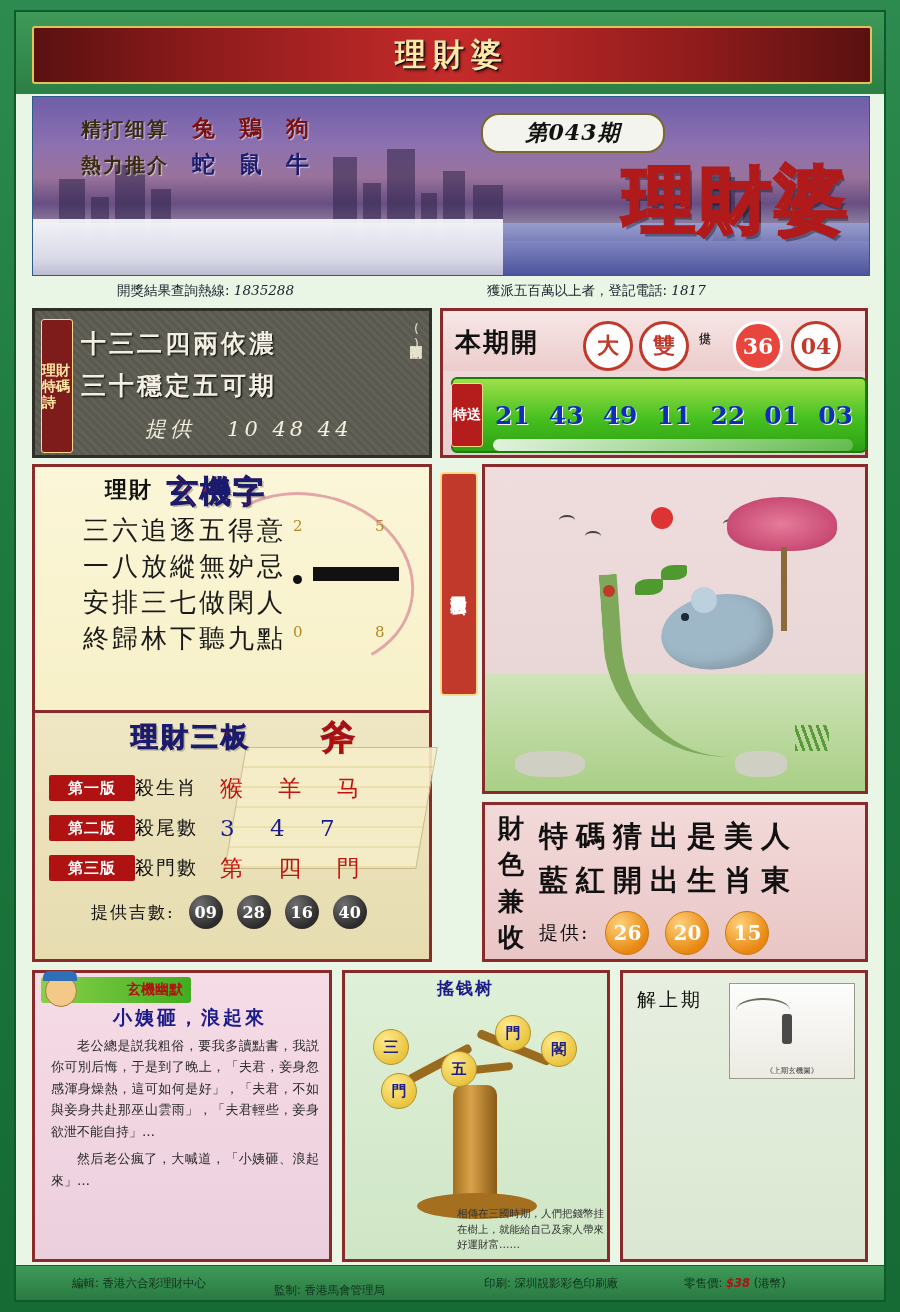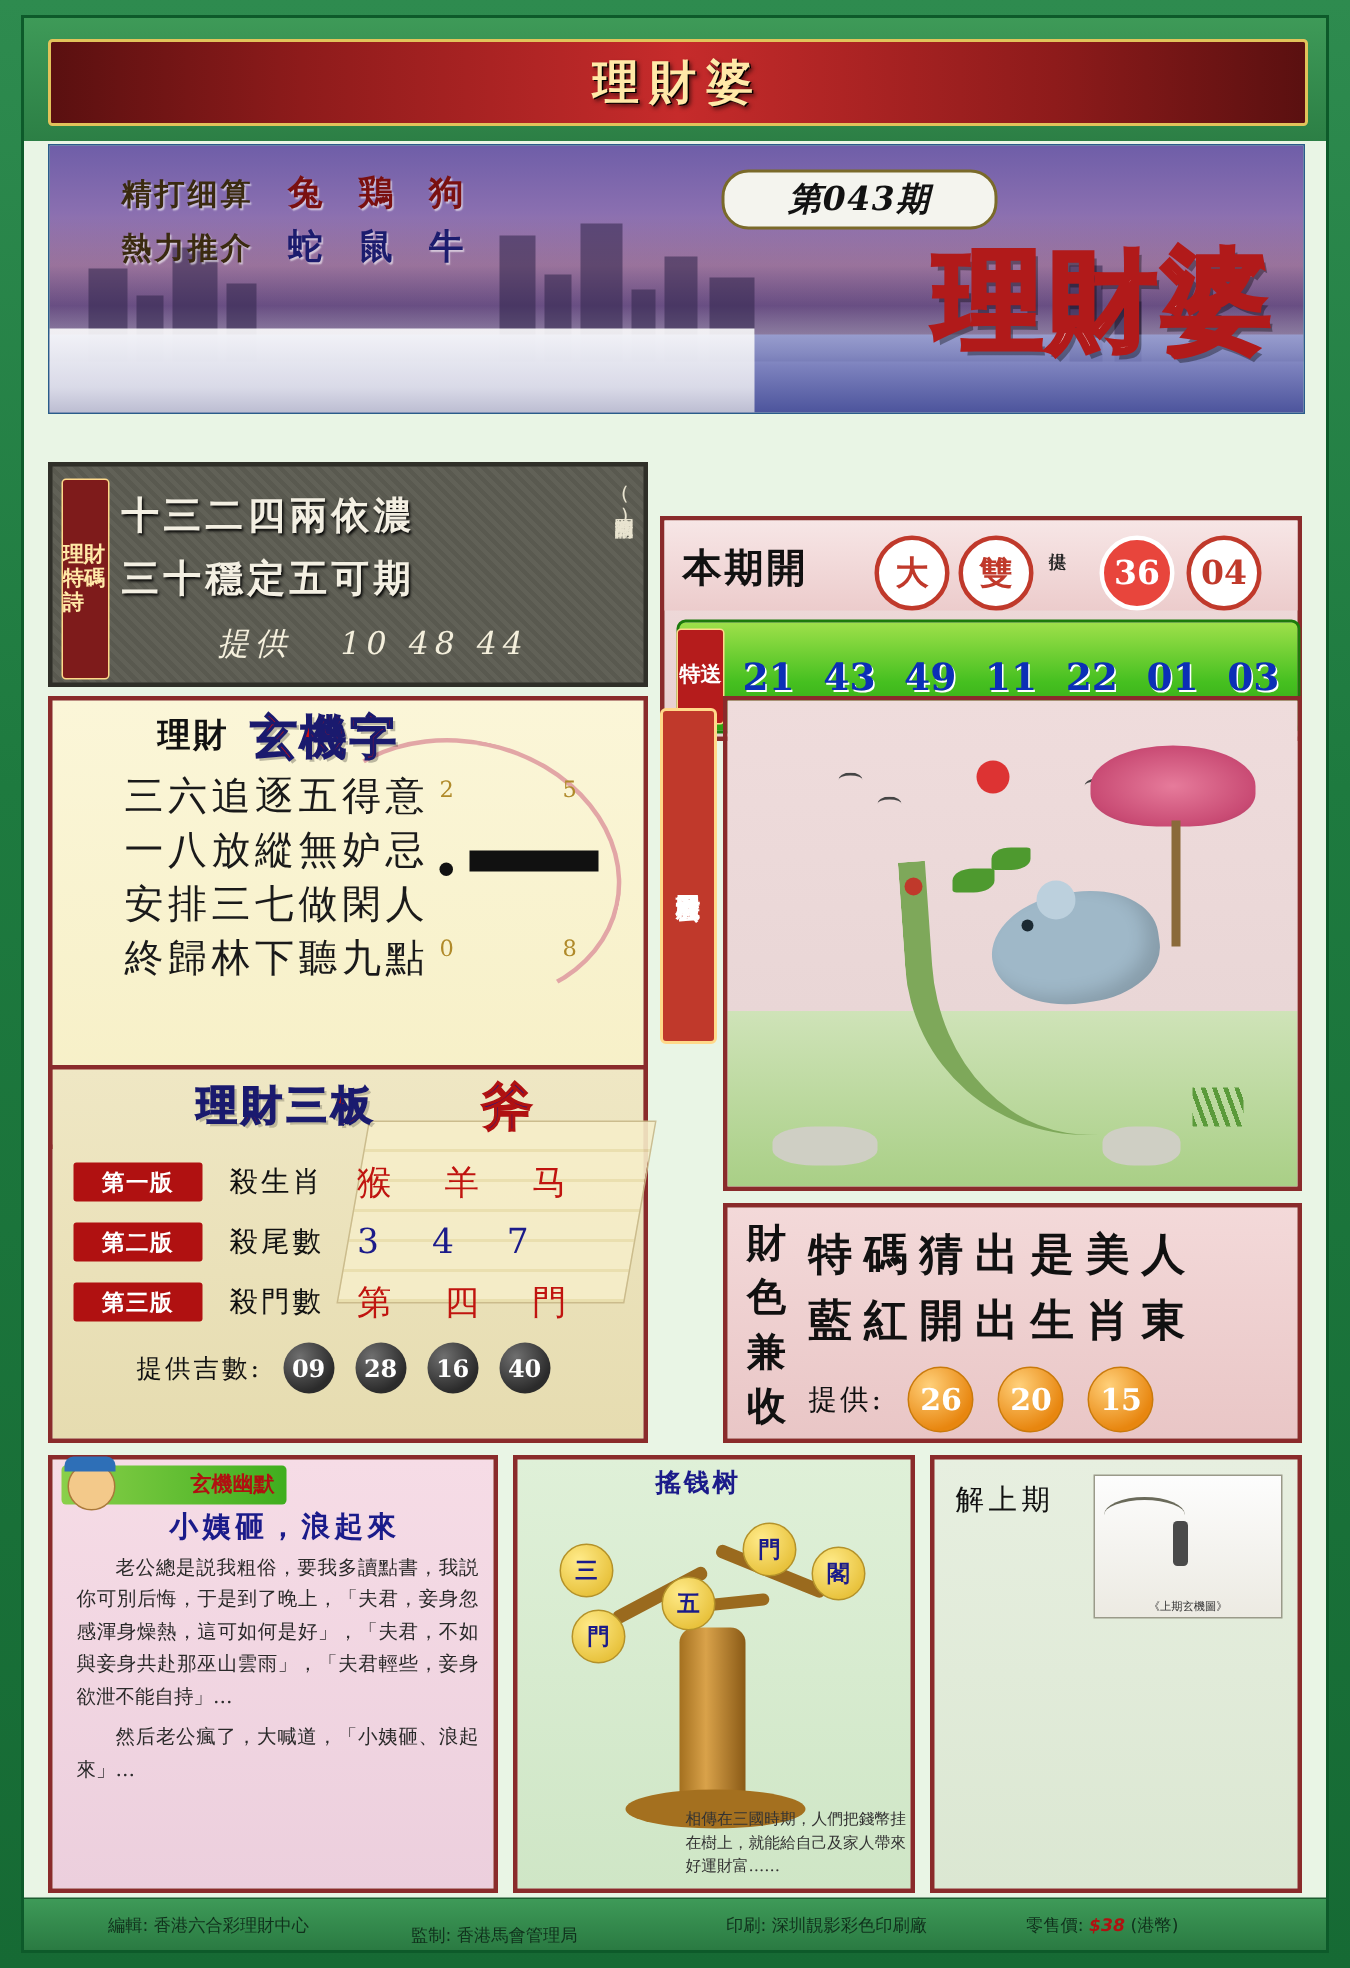--- a/index.html
+++ b/index.html
@@ -122,21 +122,20 @@
   .poem-vert{
     position:absolute;right:6px;top:10px;width:20px;height:128px;
     color:#e9e4d0;font-size:12.5px;line-height:1.05;
     writing-mode:vertical-rl;text-orientation:upright;
   }
   
   .open{
     left:424px;top:296px;width:428px;height:150px;
     background:linear-gradient(180deg,#f2dede 0%,#e7cfcf 100%);
     border:3px solid #8a2b2b;
-    margin-top:36px;
   }
   .open-top{position:absolute;left:0;top:0;width:100%;height:60px;background:linear-gradient(180deg,#f7e6e6,#eccccc);}
   .open-label{
     position:absolute;left:12px;top:14px;font-size:26px;font-weight:bold;color:#111;
     font-family:"DejaVu Serif","Liberation Serif",serif;letter-spacing:2px;
   }
   .circ{
     position:absolute;top:10px;width:44px;height:44px;border-radius:50%;
     border:3px solid #c0392b;background:#fff;
     display:flex;align-items:center;justify-content:center;
@@ -276,21 +275,21 @@
     position:absolute;left:200px;top:34px;width:190px;height:120px;
     background:repeating-linear-gradient(180deg,#f6eec9 0 18px,#eadfae 18px 20px);
     border:1px solid #c8b888;transform:skewX(-10deg);opacity:.9;
   }
   .axe-row{position:absolute;left:14px;height:34px;display:flex;align-items:center;}
   .ar1{top:58px;} .ar2{top:98px;} .ar3{top:138px;}
   .axe-badge{
     width:86px;height:26px;background:#b01111;color:#fff;font-size:15px;font-weight:bold;
     display:flex;align-items:center;justify-content:center;border-radius:2px;letter-spacing:1px;
   }
-  .axe-key{margin-left:18px;font-size:19px;color:#111;font-family:"DejaVu Serif","Liberation Serif",serif;letter-spacing:2px;}
+  .axe-key{font-size:19px;color:#111;font-family:"DejaVu Serif","Liberation Serif",serif;letter-spacing:2px;}
   .axe-val{margin-left:22px;font-size:23px;font-weight:normal;color:#c0140f;letter-spacing:14px;font-family:"DejaVu Serif","Liberation Serif",serif;}
   .axe-val.blue{color:#1b1b8a;}
   .axe-foot{position:absolute;left:56px;top:182px;display:flex;align-items:center;}
   .axe-foot-label{font-size:17px;color:#111;font-family:"DejaVu Serif","Liberation Serif",serif;letter-spacing:2px;}
   .ball{
     width:34px;height:34px;border-radius:50%;margin-left:14px;
     background:radial-gradient(circle at 32% 28%,#6f6f6f,#2b2b2b 70%);
     color:#fff;font-size:16px;font-weight:bold;
     display:flex;align-items:center;justify-content:center;
     font-family:"DejaVu Serif","Liberation Serif",serif;
@@ -441,20 +440,30 @@
         <span class="ban-zodiac2">蛇 鼠 牛</span>
       </div>
 
       <div class="issue-box">
         <span class="issue-text">第043期</span>
       </div>
 
       <div class="logo-big">理財婆</div>
     </div>
 
+    <div class="hotline">
+      <div class="hot-a">
+        <span>開獎結果查詢熱線:</span>
+        <span class="hot-num">1835288</span>
+      </div>
+      <div class="hot-b">
+        <span>獲派五百萬以上者，登記電話:</span>
+        <span class="hot-num">1817</span>
+      </div>
+    </div>
 
     <div class="panel poem">
       <div class="poem-side">理財特碼詩</div>
       <div class="poem-l poem-l1">十三二四兩依濃</div>
       <div class="poem-l poem-l2">三十穩定五可期</div>
       <div class="poem-sub">
         <span>提供</span>
         &nbsp;&nbsp;<span>10 48 44</span>
       </div>
       <div class="poem-vert">(請刮開塗層觀閲)</div>

